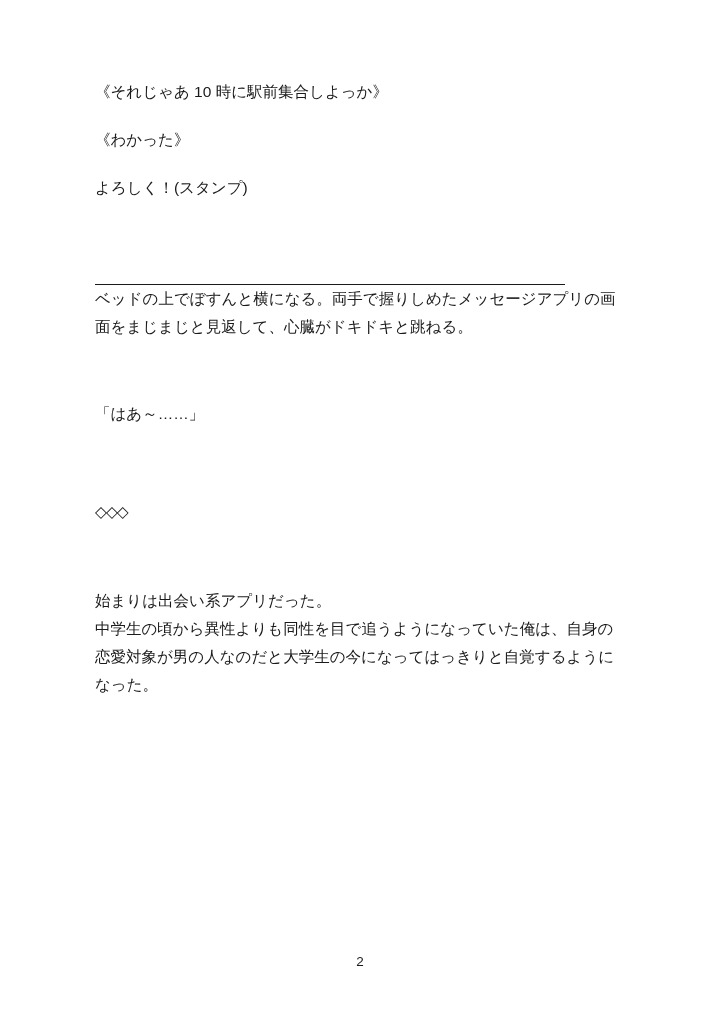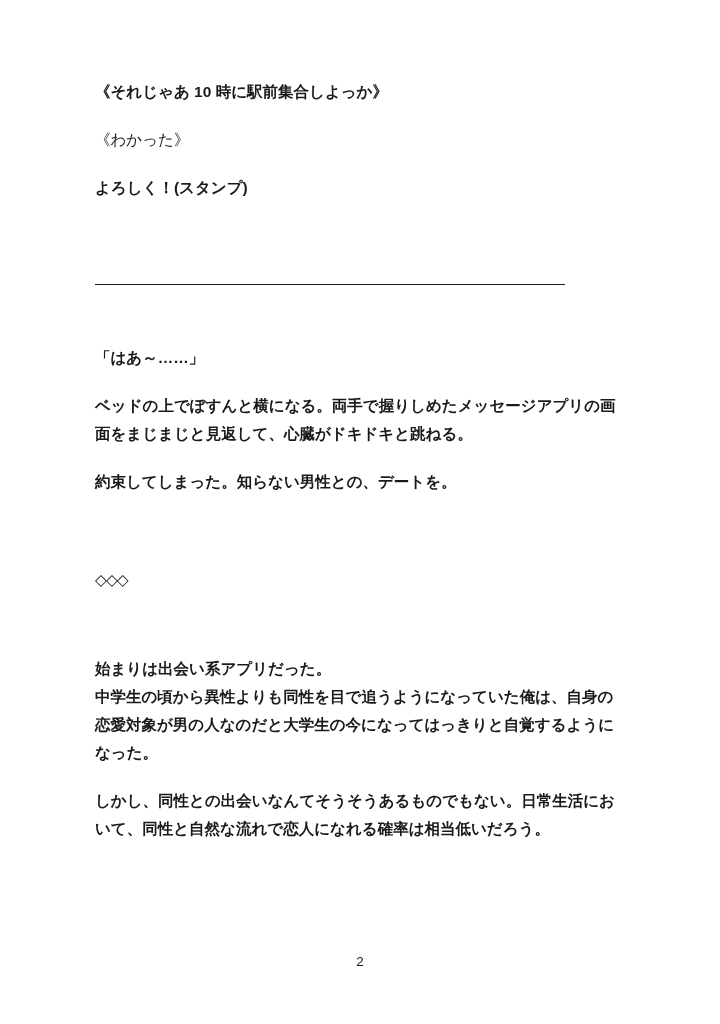--- a/index.html
+++ b/index.html
@@ -21,21 +21,21 @@
     left: 95px;
     top: 78px;
     width: 530px;
     font-size: 15.5px;
     line-height: 28px;
   }
   .content p {
     margin: 0 0 20px 0;
     white-space: pre-line;
   }
-  .align-left  { text-align: left; font-weight: bold; }
+  .align-left  { text-align: left; }
   .align-right { }
   .divider {
     width: 470px;
     height: 0;
     margin: 82px 0 0 0;
     border-bottom: 1.5px solid #1a1a1a;
   }
   .sigh-line   { margin-top: 59px !important; }
   .scene-break { margin-top: 70px !important; letter-spacing: -1px; }
   .backstory   { margin-top: 61px !important; }
@@ -58,30 +58,28 @@
 
     <p class="align-left">《それじゃあ 10 時に駅前集合しよっか》</p>
 
     <p class="align-right">《わかった》</p>
 
 
     <p class="align-left">よろしく！(スタンプ)</p>
 
     <div class="divider"></div>
 
+    <p class="align-left">ベッドの上でぼすんと横になる。両手で握りしめたメッセージアプリの画面をまじまじと見返して、心臓がドキドキと跳ねる。</p>
+
     <p class="align-left sigh-line">「はあ～……」</p>
 
-    <p class="align-left">ベッドの上でぼすんと横になる。両手で握りしめたメッセージアプリの画面をまじまじと見返して、心臓がドキドキと跳ねる。</p>
 
-
-    <p class="align-left">約束してしまった。知らない男性との、デートを。</p>
 
     <p class="align-left scene-break">◇◇◇</p>
 
     <p class="align-left backstory">始まりは出会い系アプリだった。
 中学生の頃から異性よりも同性を目で追うようになっていた俺は、自身の恋愛対象が男の人なのだと大学生の今になってはっきりと自覚するようになった。</p>
 
-    <p class="align-left">しかし、同性との出会いなんてそうそうあるものでもない。日常生活において、同性と自然な流れで恋人になれる確率は相当低いだろう。</p>
 
   </div>
 
   <div class="page-number">2</div>
 </div>
 
 </body></html>

